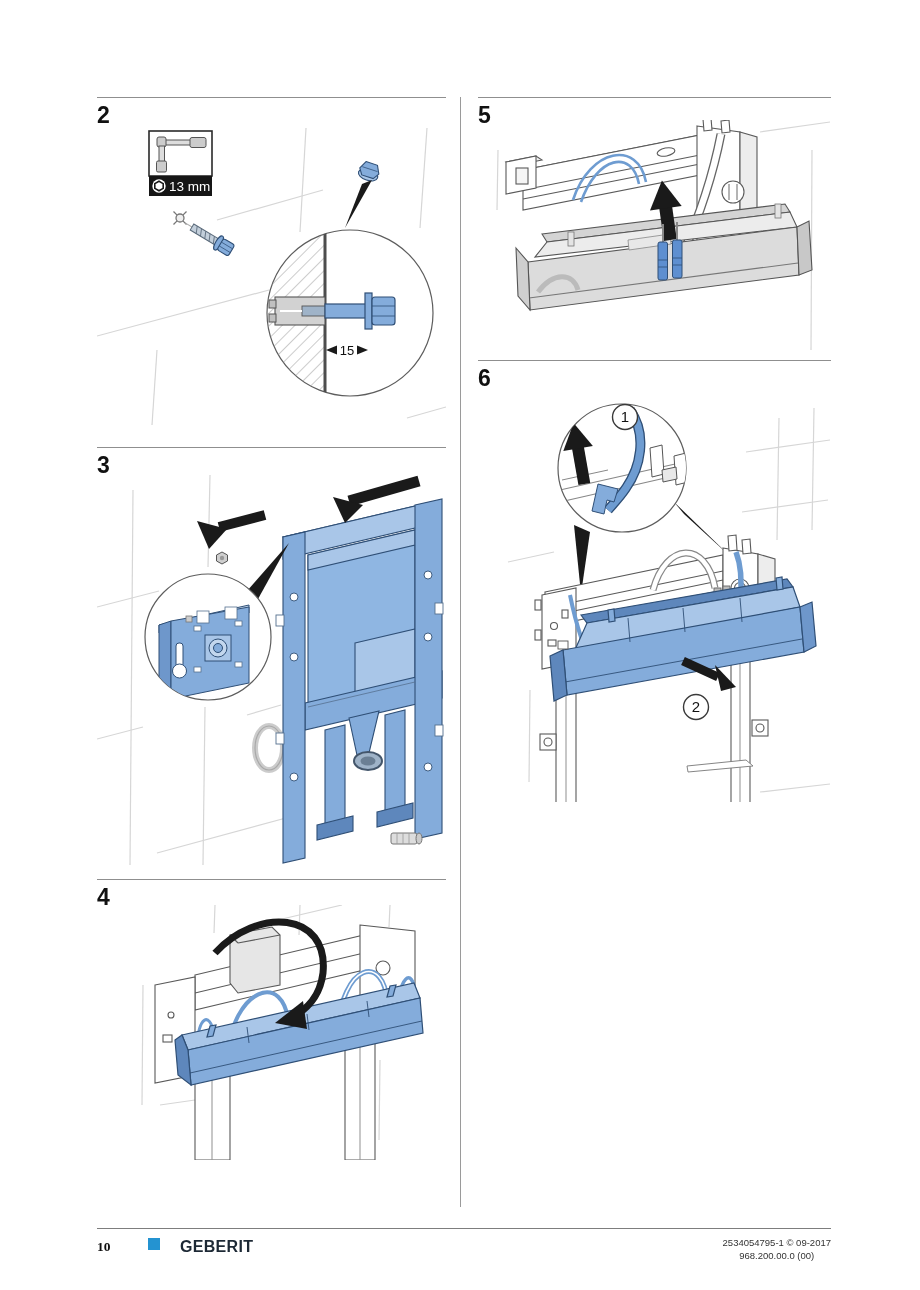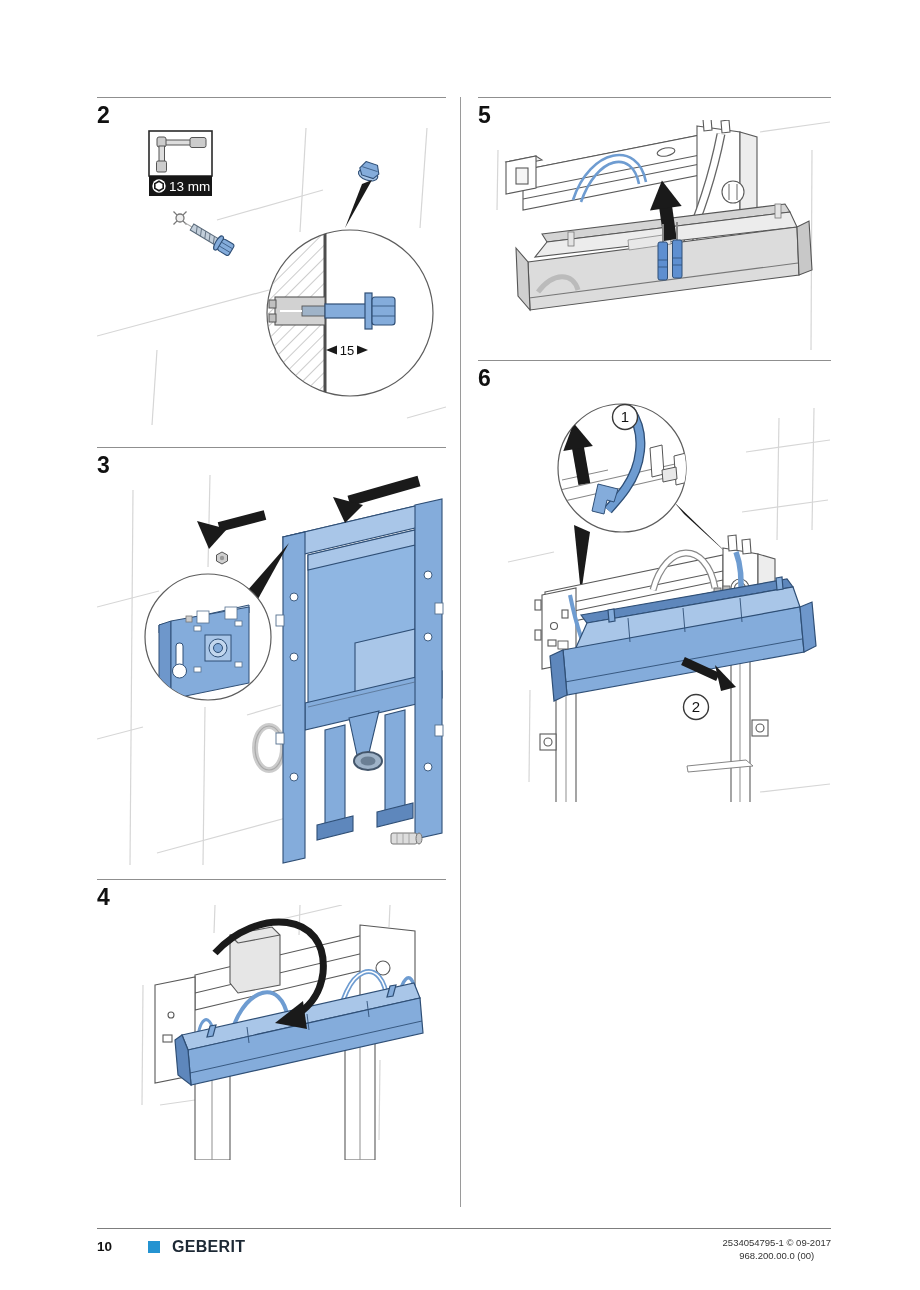--- a/index.html
+++ b/index.html
@@ -2,22 +2,22 @@
 <html><head>
 <meta charset="utf-8">
 <style>
   html,body{margin:0;padding:0;background:#ffffff;}
   .page{position:relative;width:920px;height:1290px;background:#fff;overflow:hidden;
         font-family:"Liberation Sans", sans-serif;color:#111;}
   .rule{position:absolute;height:0;border-top:1px solid #8f8f8f;}
   .step-number{position:absolute;font-size:23px;font-weight:700;color:#111;line-height:1;}
   .v-divider{position:absolute;width:0;border-left:1px solid #9a9a9a;}
   svg{position:absolute;display:block;}
-  .footer-page{position:absolute;font-size:13.5px;font-weight:700;color:#111;}
-  .brand{position:absolute;display:flex;align-items:center;gap:12px;}
+  .footer-page{position:absolute;font-size:13.5px;font-weight:700;color:#111;font-family:Liberation Serif, serif;}
+  .brand{position:absolute;display:flex;gap:20px;}
   .brand-square{width:12px;height:12px;background:#2493D1;display:inline-block;}
   .brand-name{font-size:16px;font-weight:700;letter-spacing:0.3px;color:#1d2935;}
   .refs{position:absolute;text-align:center;font-size:9.5px;color:#333;line-height:1.35;}
   text{font-family:"Liberation Sans", sans-serif;}
 </style>
 </head>
 <body>
 
 <div class="page">
 

